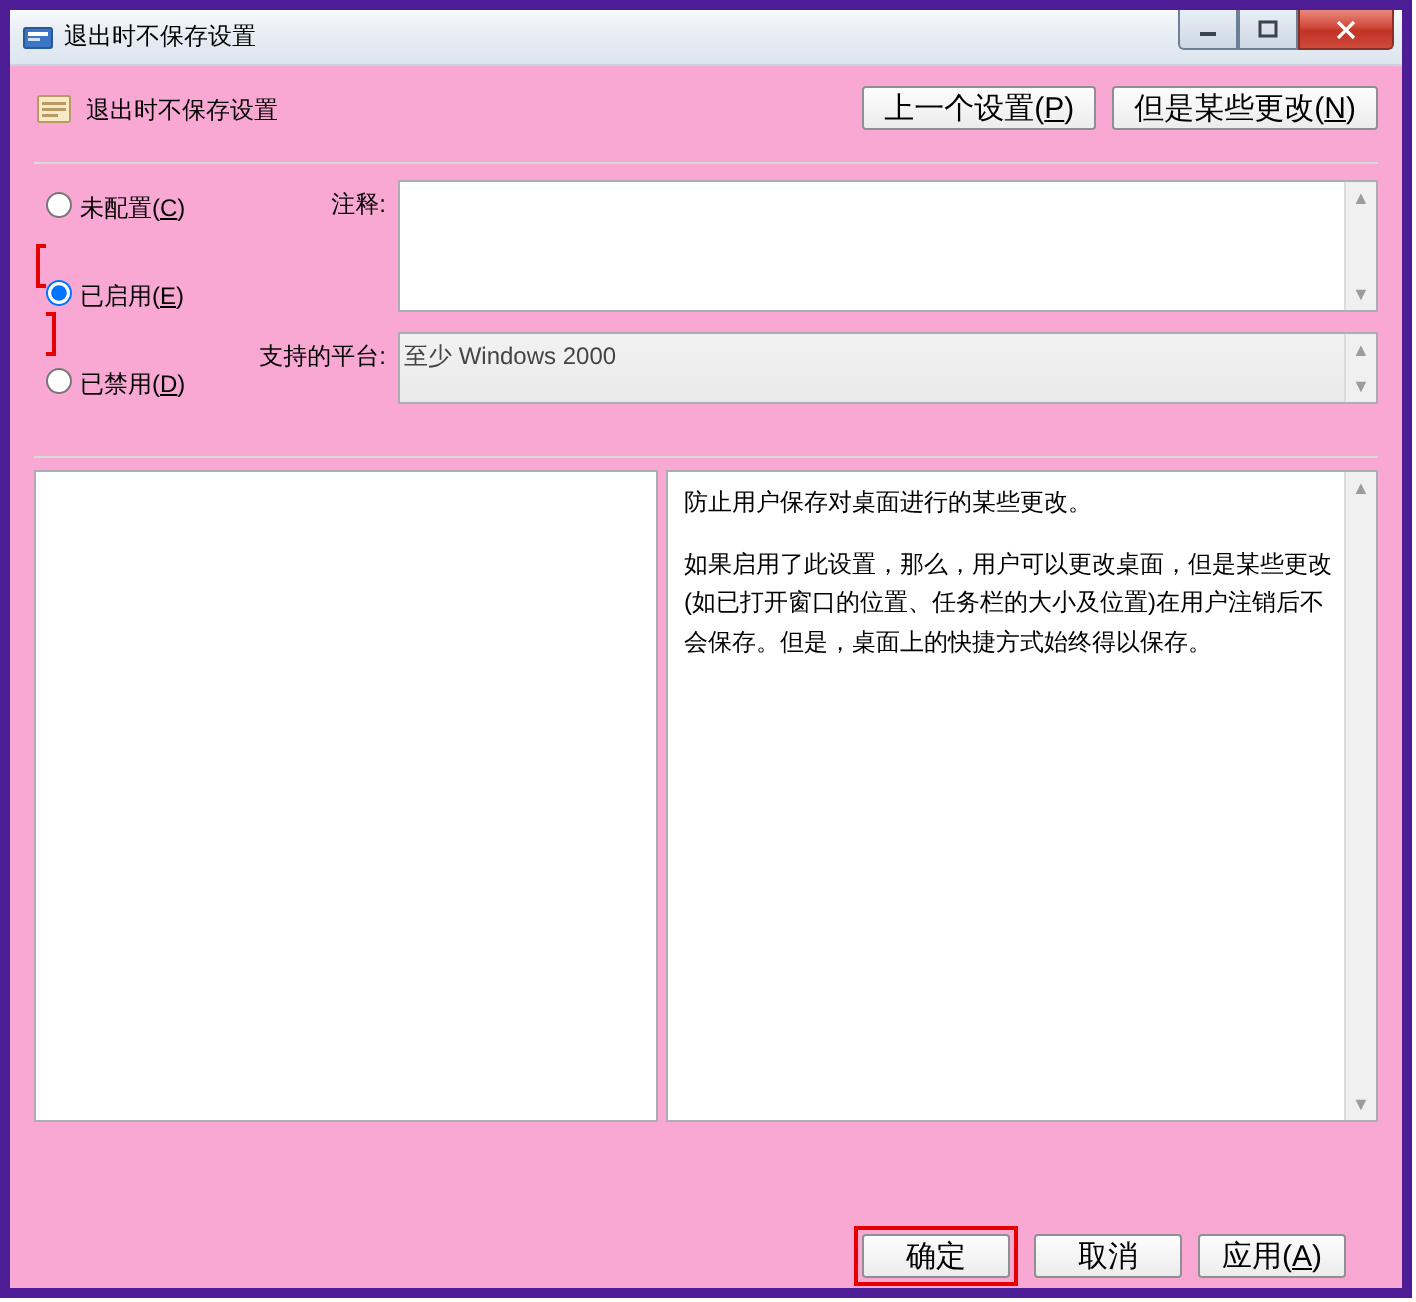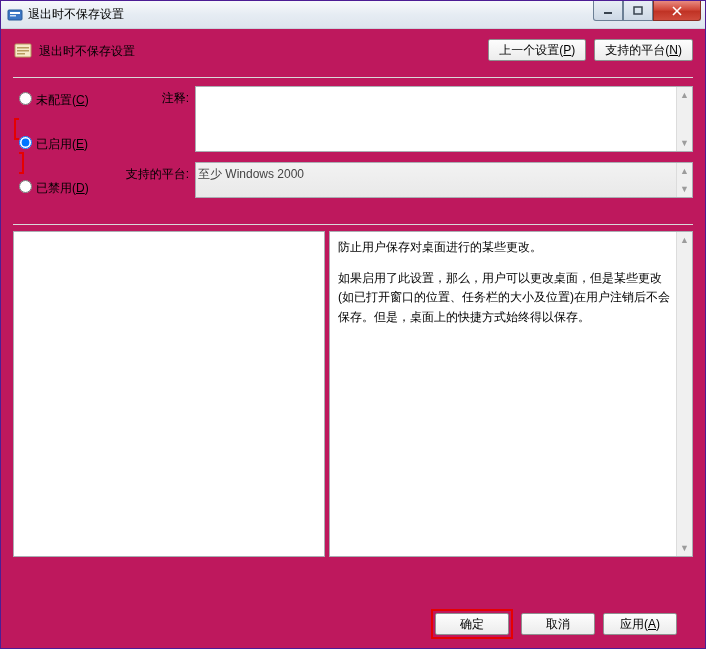--- a/index.html
+++ b/index.html
@@ -8,22 +8,22 @@
   font-size: 12px;
   background: #fff;
   width: 708px;
   height: 651px;
   overflow: hidden;
   position: relative;
 }
 .window {
   width: 706px;
   height: 649px;
-  border: 1px solid #4c1d95;
-  background: #be185d;
+  border: 5px solid #4c1d95;
+  background: #f9a8d4;
   position: relative;
 }
 .titlebar {
   height: 28px;
   background: linear-gradient(to bottom, #f7f9fc 0%, #e6ecf3 50%, #dde5ee 100%);
   border-bottom: 1px solid #c8d2dd;
   display: flex;
   align-items: center;
   padding: 0 0 0 6px;
   position: relative;
@@ -91,21 +91,21 @@
   display: flex;
   gap: 8px;
 }
 .btn {
   height: 22px;
   min-width: 74px;
   padding: 0 10px;
   border: 1px solid #8e8f8f;
   background: linear-gradient(to bottom, #fdfdfd, #ececec);
   border-radius: 2px;
-  font-size: 12px;
+  font-size: 15px;
   font-family: inherit;
   cursor: pointer;
   display: inline-flex;
   align-items: center;
   justify-content: center;
   color: #000;
 }
 .divider {
   height: 1px;
   background: #d9d9d9;
@@ -266,21 +266,21 @@
           </svg>
       </span>
       <span class="policy-title">退出时不保存设置</span>
       <div class="nav-btns">
         <button class="btn">
             <span>上一个设置(</span>
             <span class="u">P</span>
             <span>)</span>
           </button>
         <button class="btn">
-            <span>支持的平台(</span>
+            <span>但是某些更改(</span>
             <span class="u">N</span>
             <span>)</span>
           </button>
       </div>
     </div>
 
     <div class="divider"></div>
 
     <div class="config-area">
       <div class="radios">

